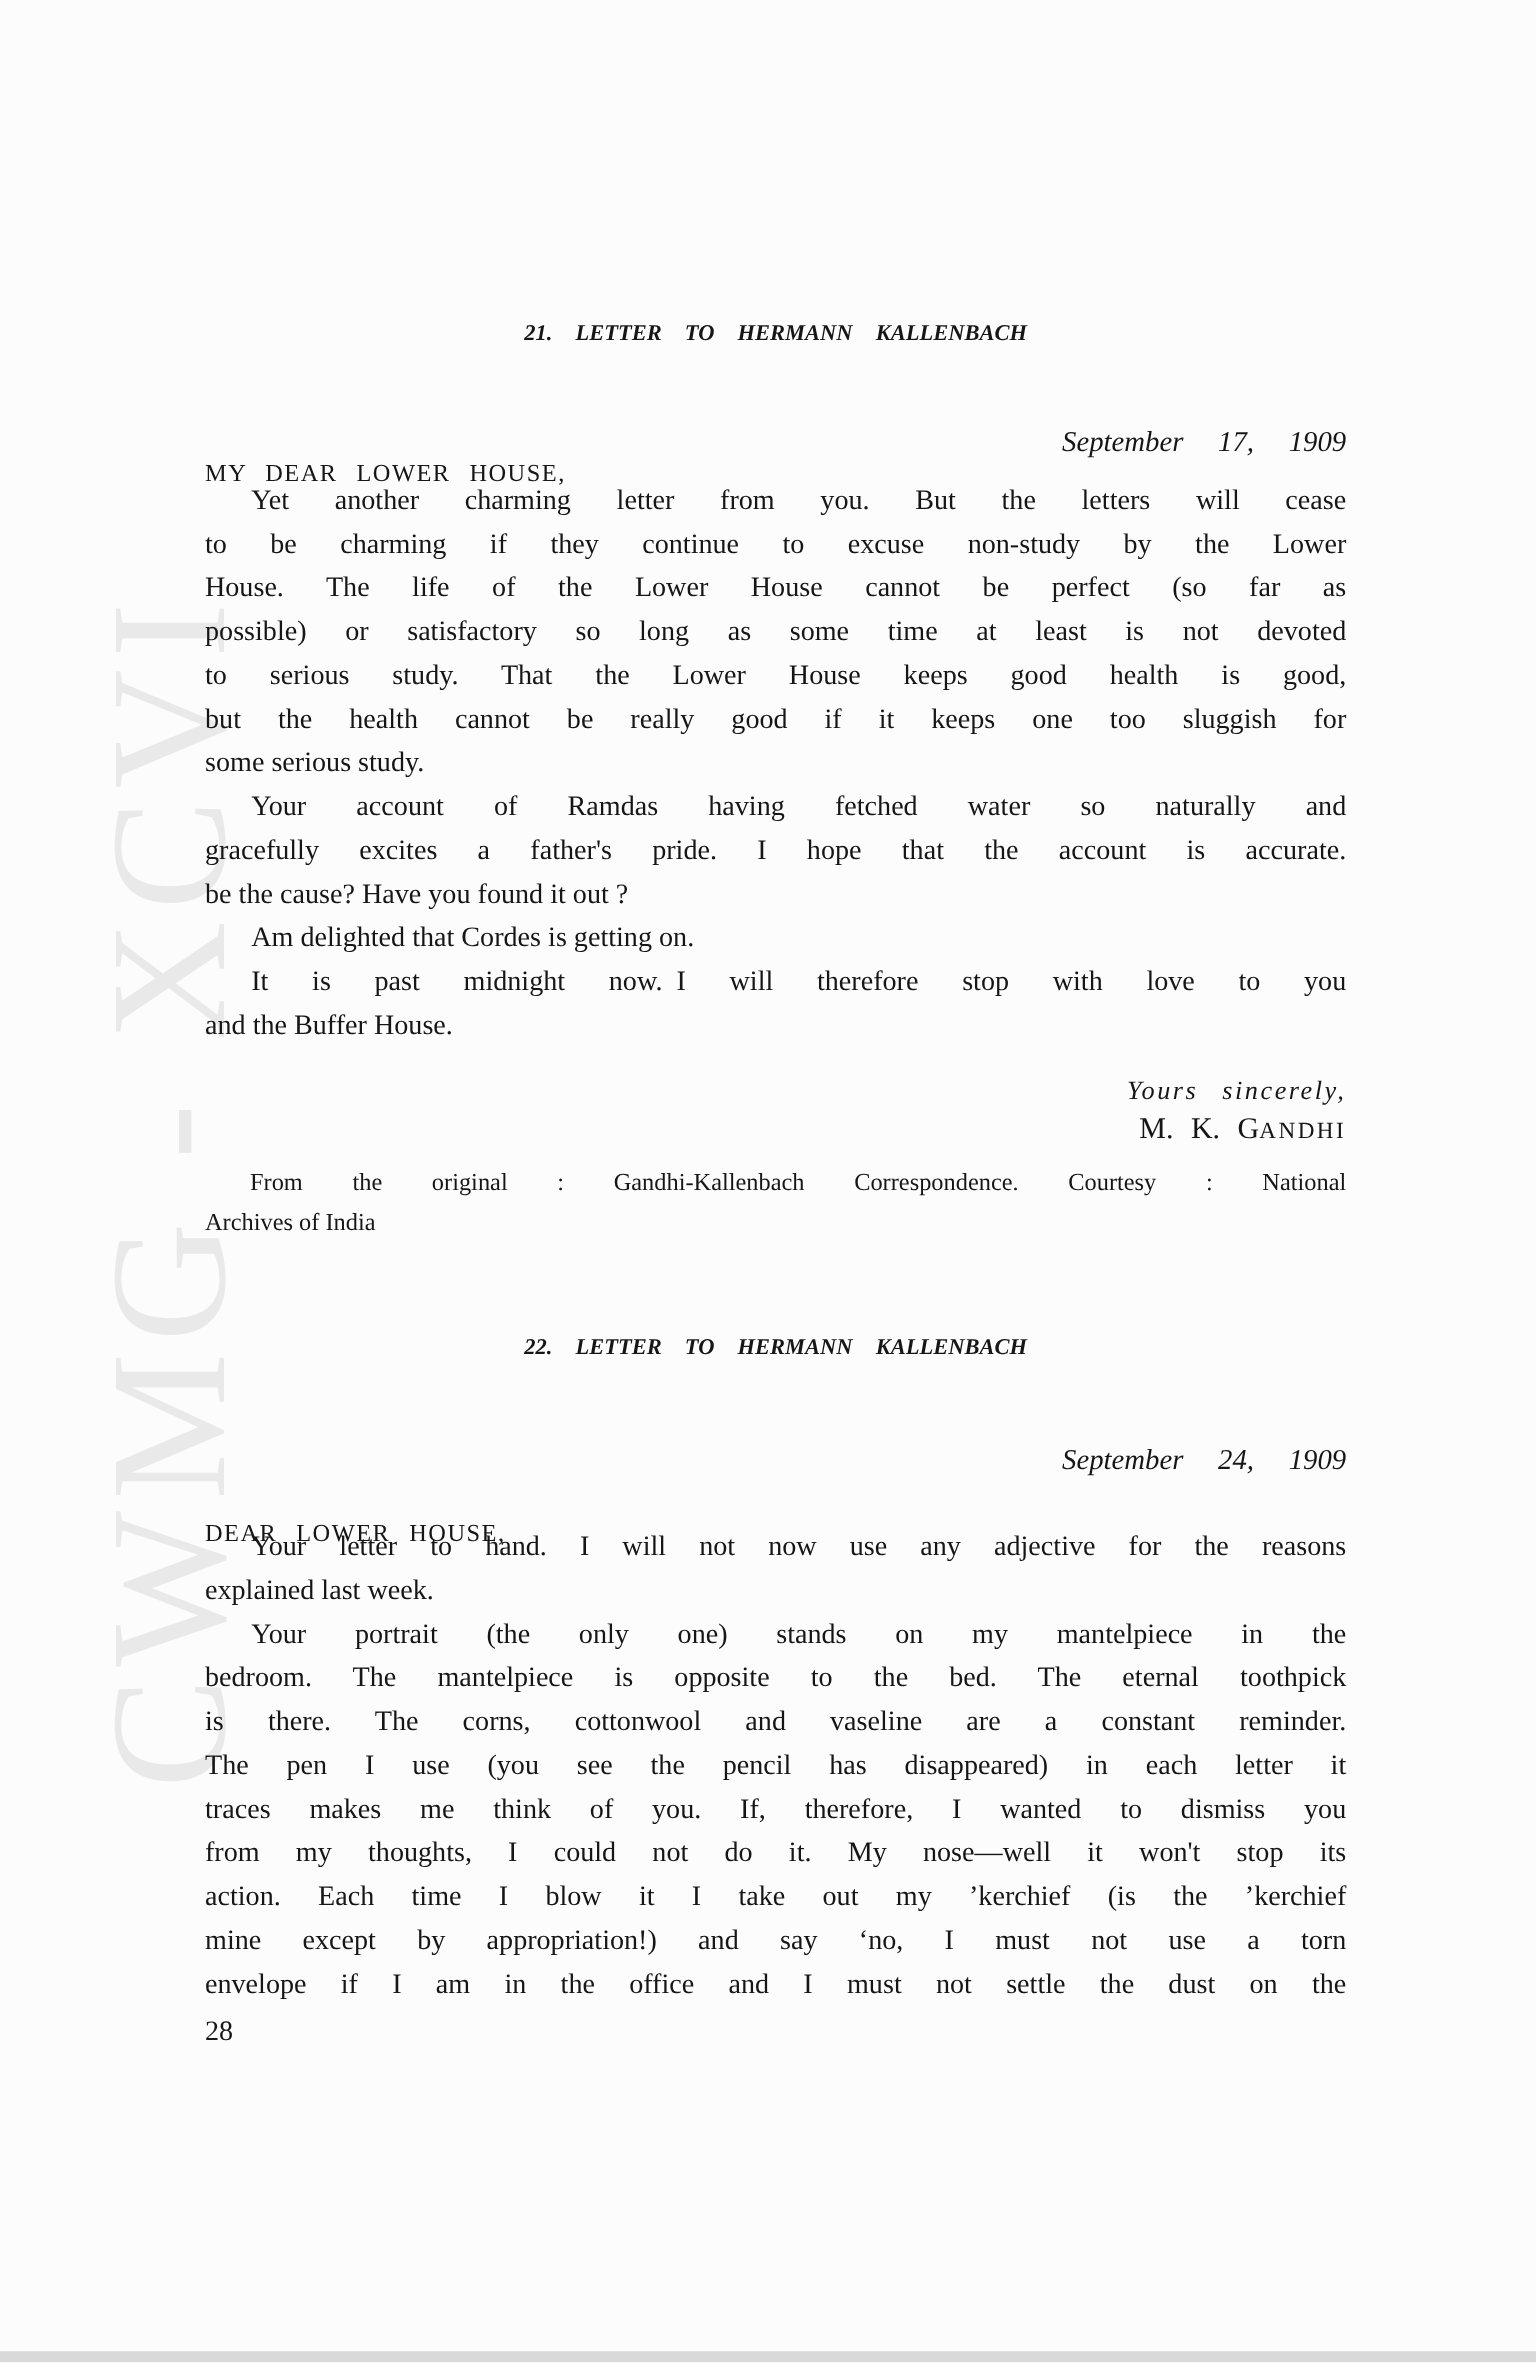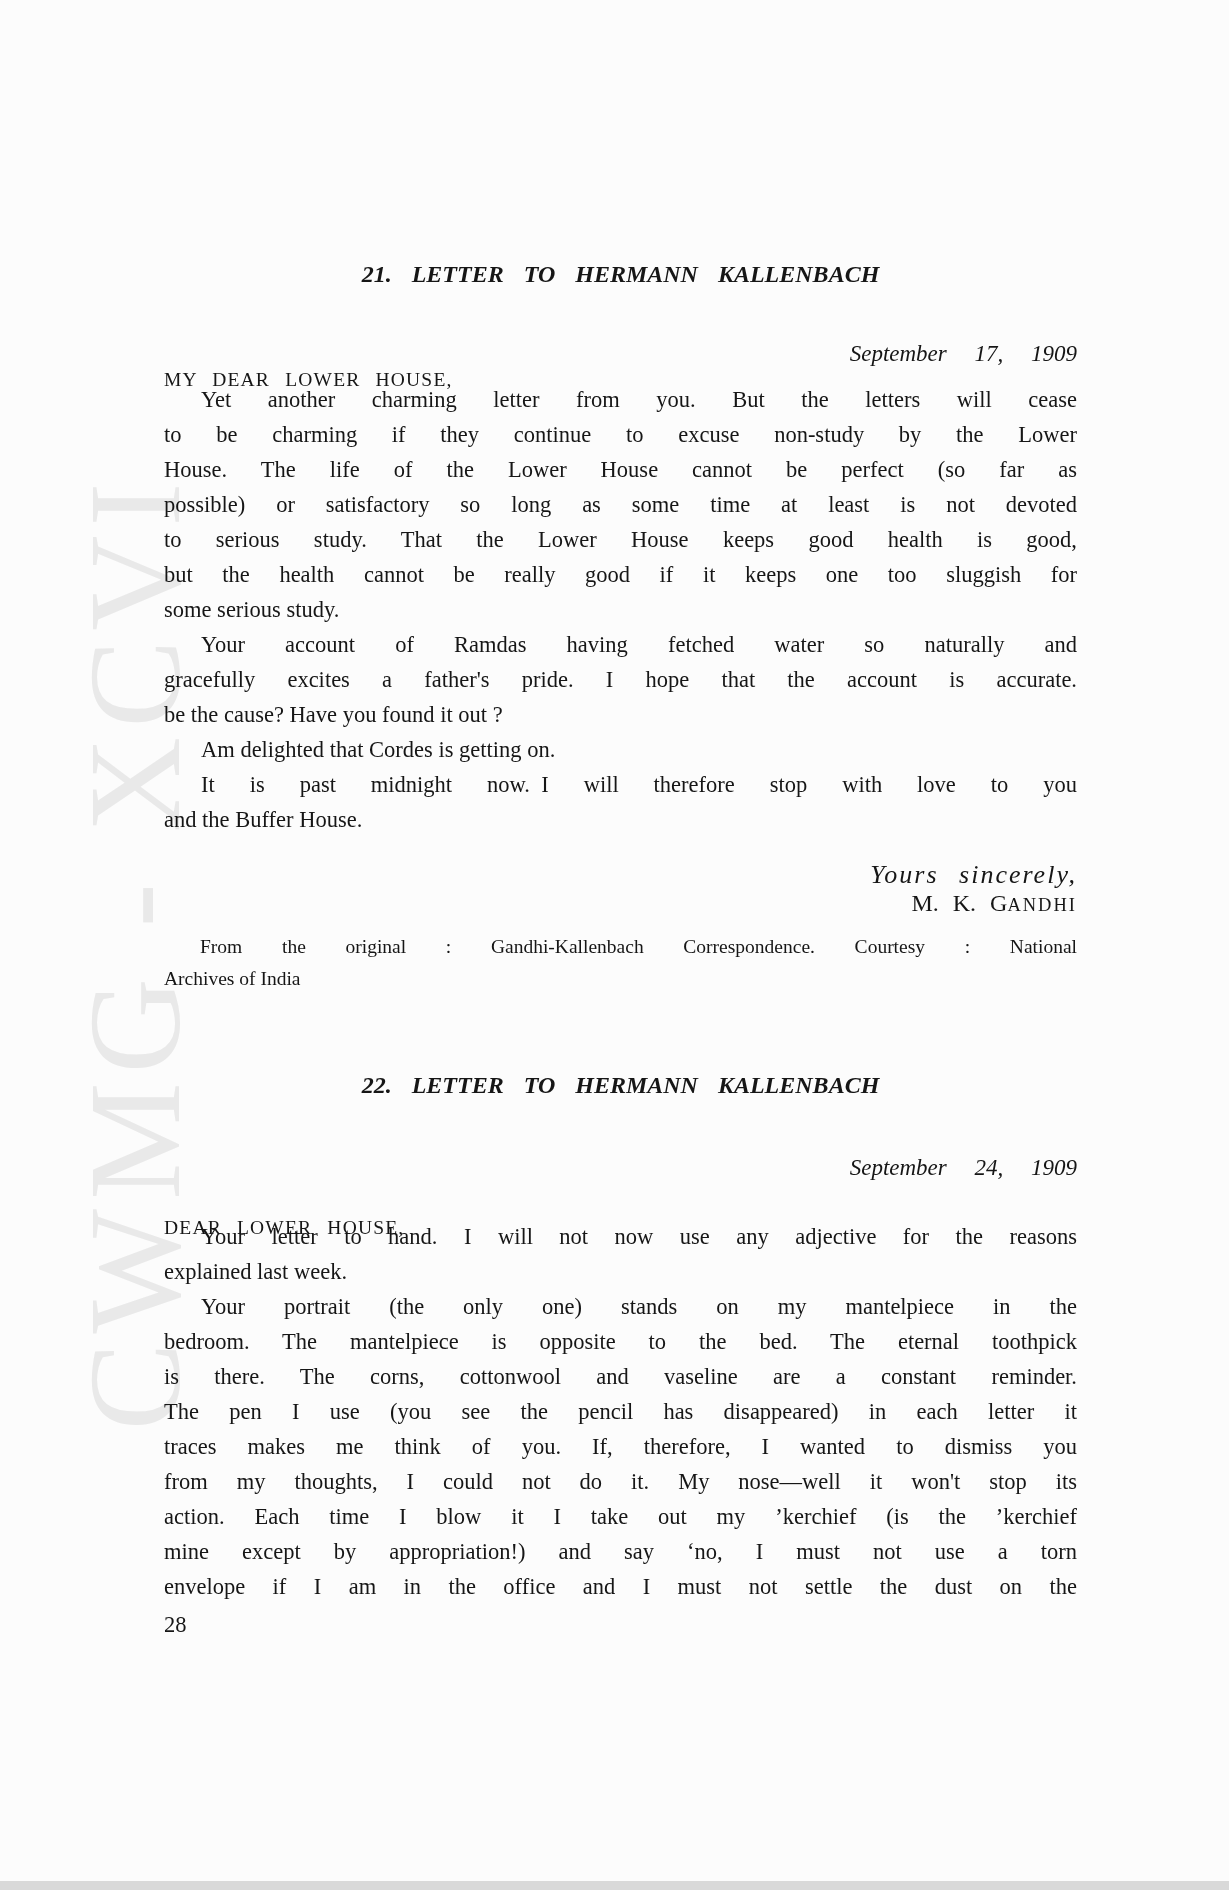--- a/index.html
+++ b/index.html
@@ -32,21 +32,21 @@
     color: #e9e9e9;
     user-select: none;
     z-index: 0;
     white-space: nowrap;
   }
   
   .abs { position: absolute; left: 164px; right: 152px; z-index: 1; }
   .title {
     text-align: center;
     font-style: italic;
-    font-size: 24px;
+    font-size: 18px;
     word-spacing: 14px;
     white-space: nowrap;
   }
   .date {
     text-align: right;
     font-style: italic;
     font-size: 23px;
     word-spacing: 22px;
     white-space: nowrap;
     margin-top: 44px;
@@ -57,21 +57,21 @@
     word-spacing: 9px;
     white-space: nowrap;
   }
   .body { line-height: 35px; font-size: 22.5px; }
   .ln { min-height: 35px; }
   .ln.j { text-align: justify; text-align-last: justify; }
   .ln.i { text-indent: 37px; }
   .valediction {
     text-align: right;
     font-style: italic;
-    font-size: 26px;
+    font-size: 21px;
     letter-spacing: 2px;
     word-spacing: 12px;
     white-space: nowrap;
   }
   .signature {
     text-align: right;
     font-size: 24px;
     word-spacing: 8px;
     white-space: nowrap;
   }

